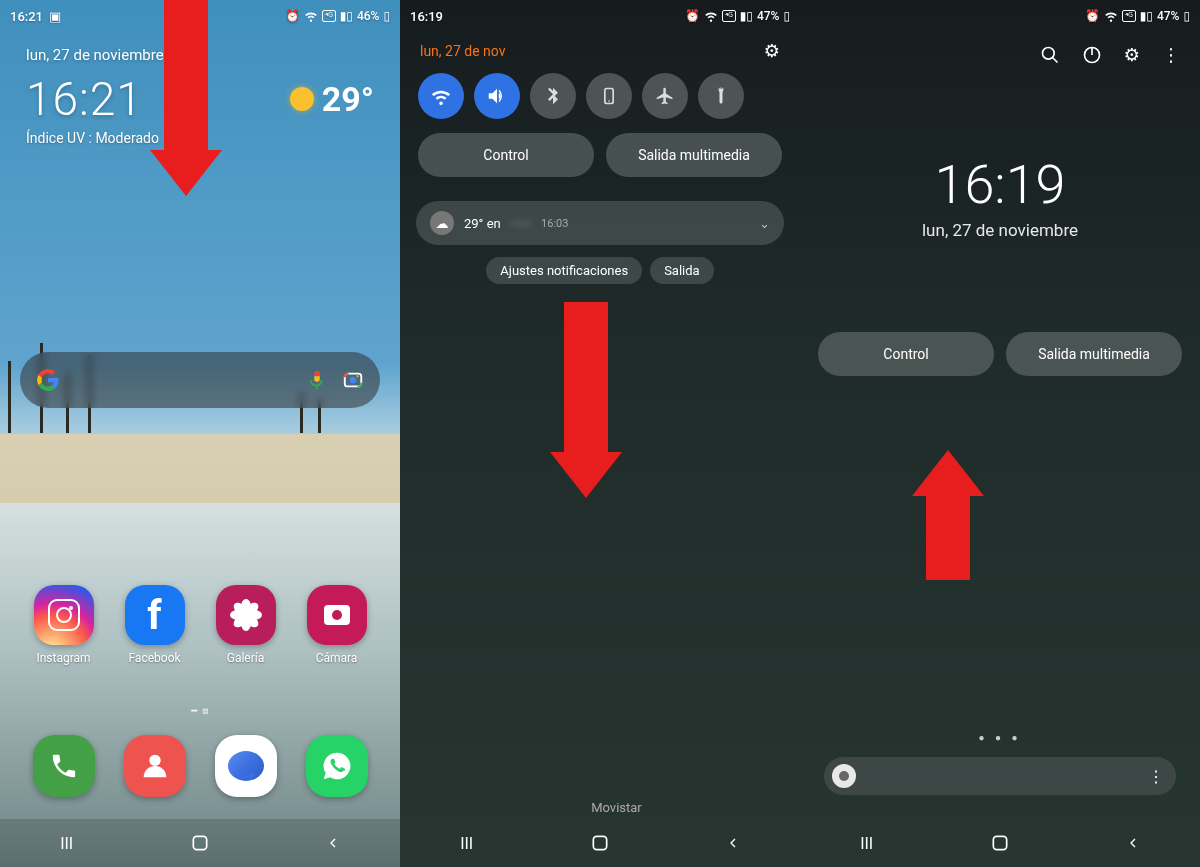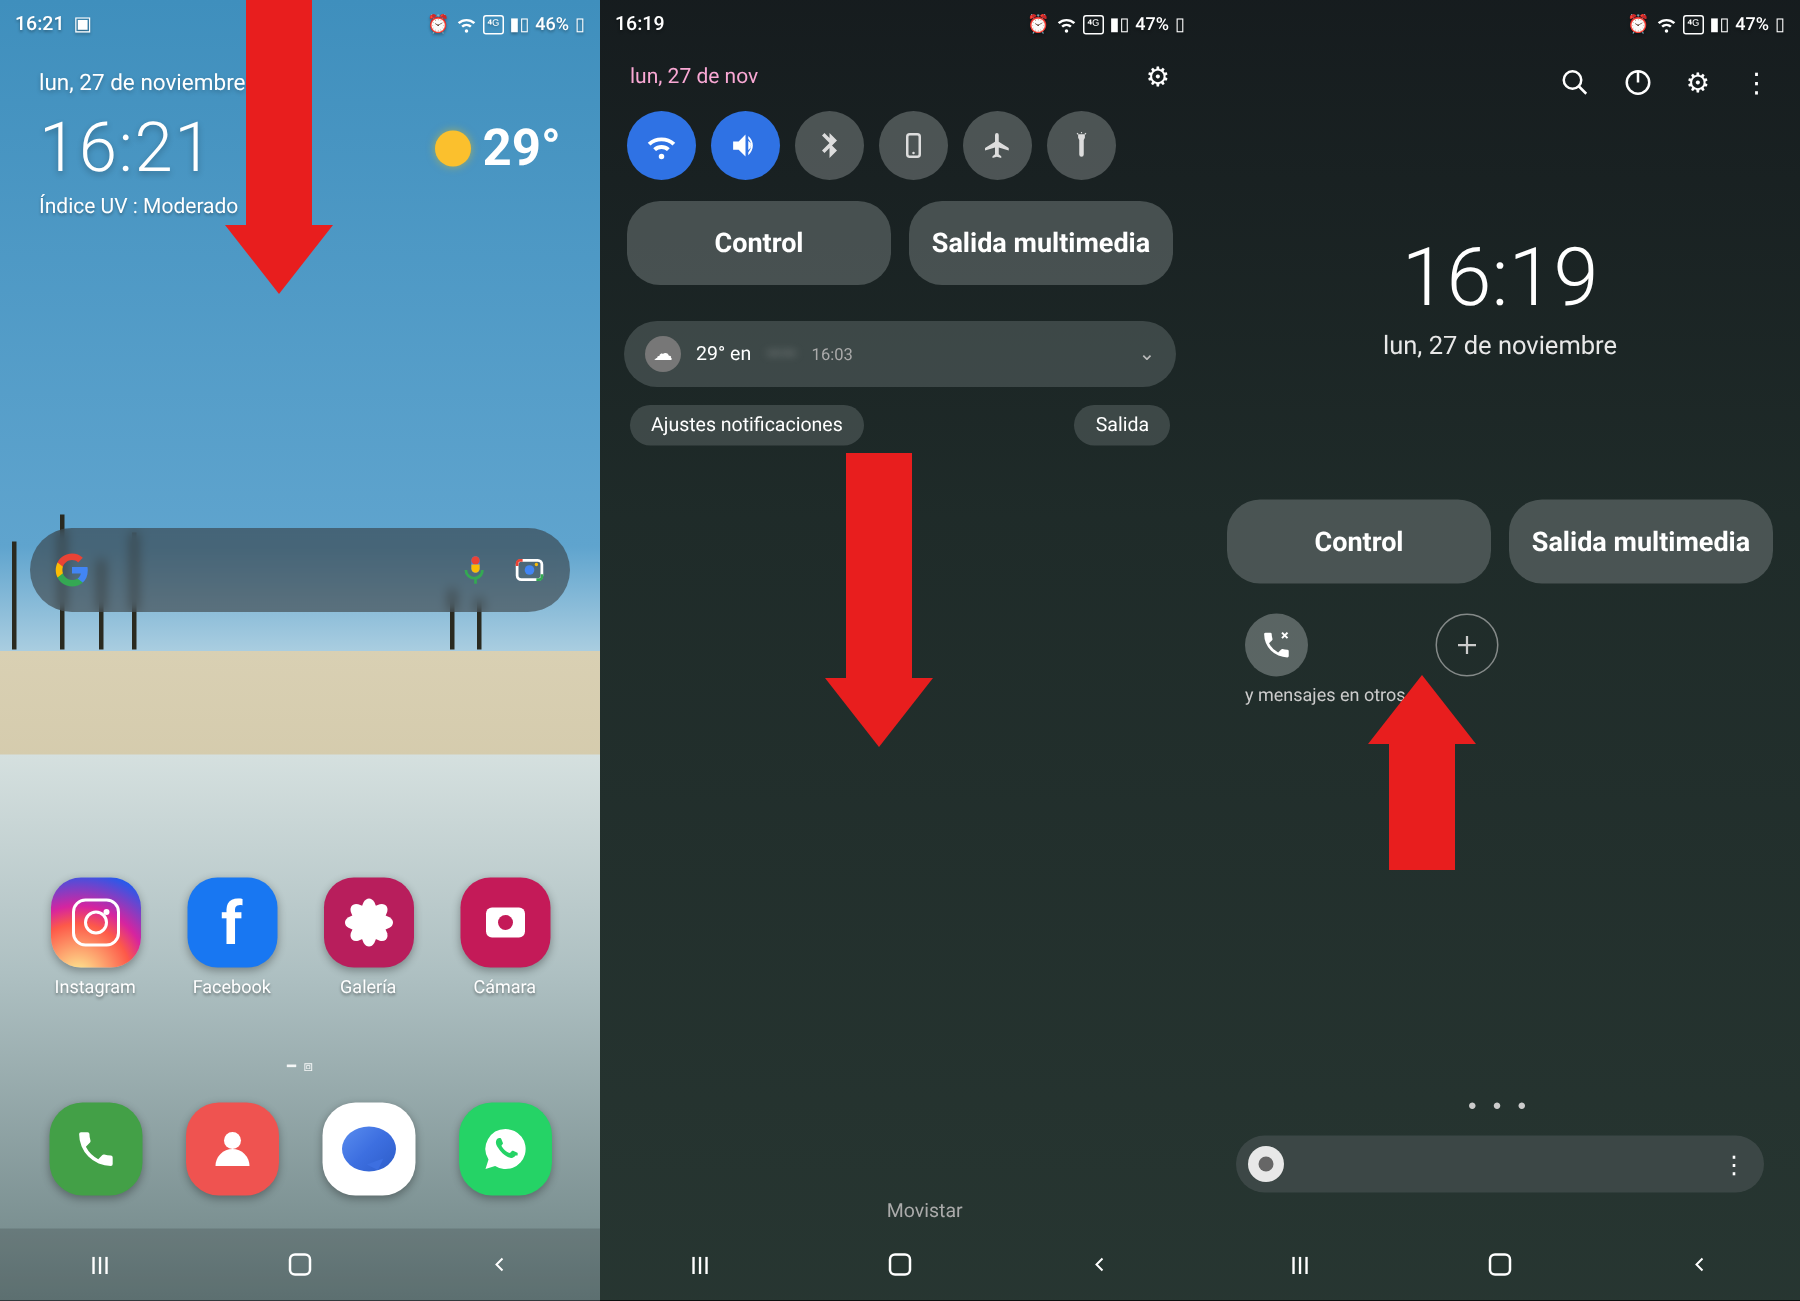--- a/index.html
+++ b/index.html
@@ -107,31 +107,31 @@
   
   .panel2, .panel3 {
     background:#23302e;
   }
   .panel2::before, .panel3::before {
     content:""; position:absolute; inset:0; 
     background: linear-gradient(180deg,rgba(20,25,28,.88),rgba(30,42,40,.82) 40%,rgba(40,55,50,.82));
   }
   .panel-inner{ position:relative; z-index:2; height:100%; }
   .date-line{ display:flex; justify-content:space-between; align-items:center; padding:12px 20px 10px;}
-  .date-line .left{font-size:14px;color:#f9a8d4;text-align:right;}
+  .date-line .left{font-size:14px;color:#f97316;text-align:right;}
   .gear{font-size:18px;}
   .qs-row{ display:flex; gap:10px; padding:2px 18px 14px; }
   .qs{ width:46px;height:46px;border-radius:50%;display:flex;align-items:center;justify-content:center;}
   .qs.active{background:#2f72e4;}
   .qs.inactive{background:rgba(120,128,128,.55);}
   .pill-row{ display:flex; gap:12px; padding:0 18px 14px;}
-  .pill{ flex:1;height:56px;border-radius:22px;background:rgba(110,118,118,.55);display:flex;align-items:center;justify-content:center;font-size:18px;font-weight:bold;}
+  .pill{ flex:1;height:44px;border-radius:22px;background:rgba(110,118,118,.55);display:flex;align-items:center;justify-content:center;font-size:14px;}
   .notif{ margin:10px 16px 0; height:44px;border-radius:22px;background:rgba(90,100,100,.55);display:flex;align-items:center;padding:0 14px;gap:10px;font-size:13px;}
   .cloud-ic{width:24px;height:24px;border-radius:50%;background:#777;display:flex;align-items:center;justify-content:center;}
-  .chip-row{display:flex;gap:8px;justify-content:space-between;padding:12px 20px;}
+  .chip-row{display:flex;gap:8px;justify-content:center;padding:12px 20px;}
   .chip{background:rgba(70,80,80,.8);border-radius:16px;padding:6px 14px;font-size:13px;}
   .carrier{position:absolute;left:0;right:0;bottom:52px;text-align:center;font-size:13px;color:#aaa;padding-left:33px;}
 
   
   .p3-top{display:flex;justify-content:flex-end;align-items:center;gap:22px;padding:16px 20px 8px;font-size:18px;}
   .p3-clock{text-align:center;font-size:54px;font-weight:300;margin-top:80px;}
   .p3-date{text-align:center;font-size:17px;margin-top:4px;color:#e8e8e8;}
   .p3-pills{display:flex;gap:12px;padding:0 18px;margin-top:92px;}
   .device-row{display:flex;gap:20px;padding:20px 30px 6px;align-items:flex-start;}
   .dev-circ{width:42px;height:42px;border-radius:50%;display:flex;align-items:center;justify-content:center;}
@@ -437,36 +437,20 @@
         </span>
       <span>⚙</span>
       <span>⋮</span>
     </div>
     <div class="p3-clock">16:19</div>
     <div class="p3-date">lun, 27 de noviembre</div>
     <div class="p3-pills pill-row">
       <div class="pill">Control</div>
       <div class="pill">Salida multimedia</div>
     </div>
-    <div class="device-row">
-      <div style="text-align:center;">
-        <div class="dev-circ dev-phone">
-          <svg width="22" height="22" viewBox="0 0 24 24" fill="#fff">
-              <path d="M6.6 10.8a15 15 0 006.6 6.6l2.2-2.2a1 1 0 011-.25 11 11 0 003.5.56 1 1 0 011 1V20a1 1 0 01-1 1A17 17 0 013 4a1 1 0 011-1h3.5a1 1 0 011 1 11 11 0 00.56 3.5 1 1 0 01-.25 1z"></path>
-              <path d="M16 3l4 4M20 3l-4 4" stroke="#fff" stroke-width="1.5"></path>
-            </svg>
-        </div>
-        <div class="dev-label">y mensajes en otros</div>
-      </div>
-      <div class="dev-circ dev-add">
-        <svg width="18" height="18" viewBox="0 0 24 24" stroke="#ccc" stroke-width="2">
-            <path d="M12 4v16M4 12h16"></path>
-          </svg>
-      </div>
-    </div>
 
     <div class="arrow" style="top:450px;left:126px;">
       <div class="arrow-head" style="border-left:36px solid transparent;border-right:36px solid transparent;border-bottom:46px solid #e81e1e;margin-left:-14px;"></div>
       <div class="arrow-body" style="width:44px;height:84px;"></div>
     </div>
 
     <div class="dots3">● ● ●</div>
     <div class="brightness">
       <div class="bright-knob">
           <div class="bright-sun"></div>

